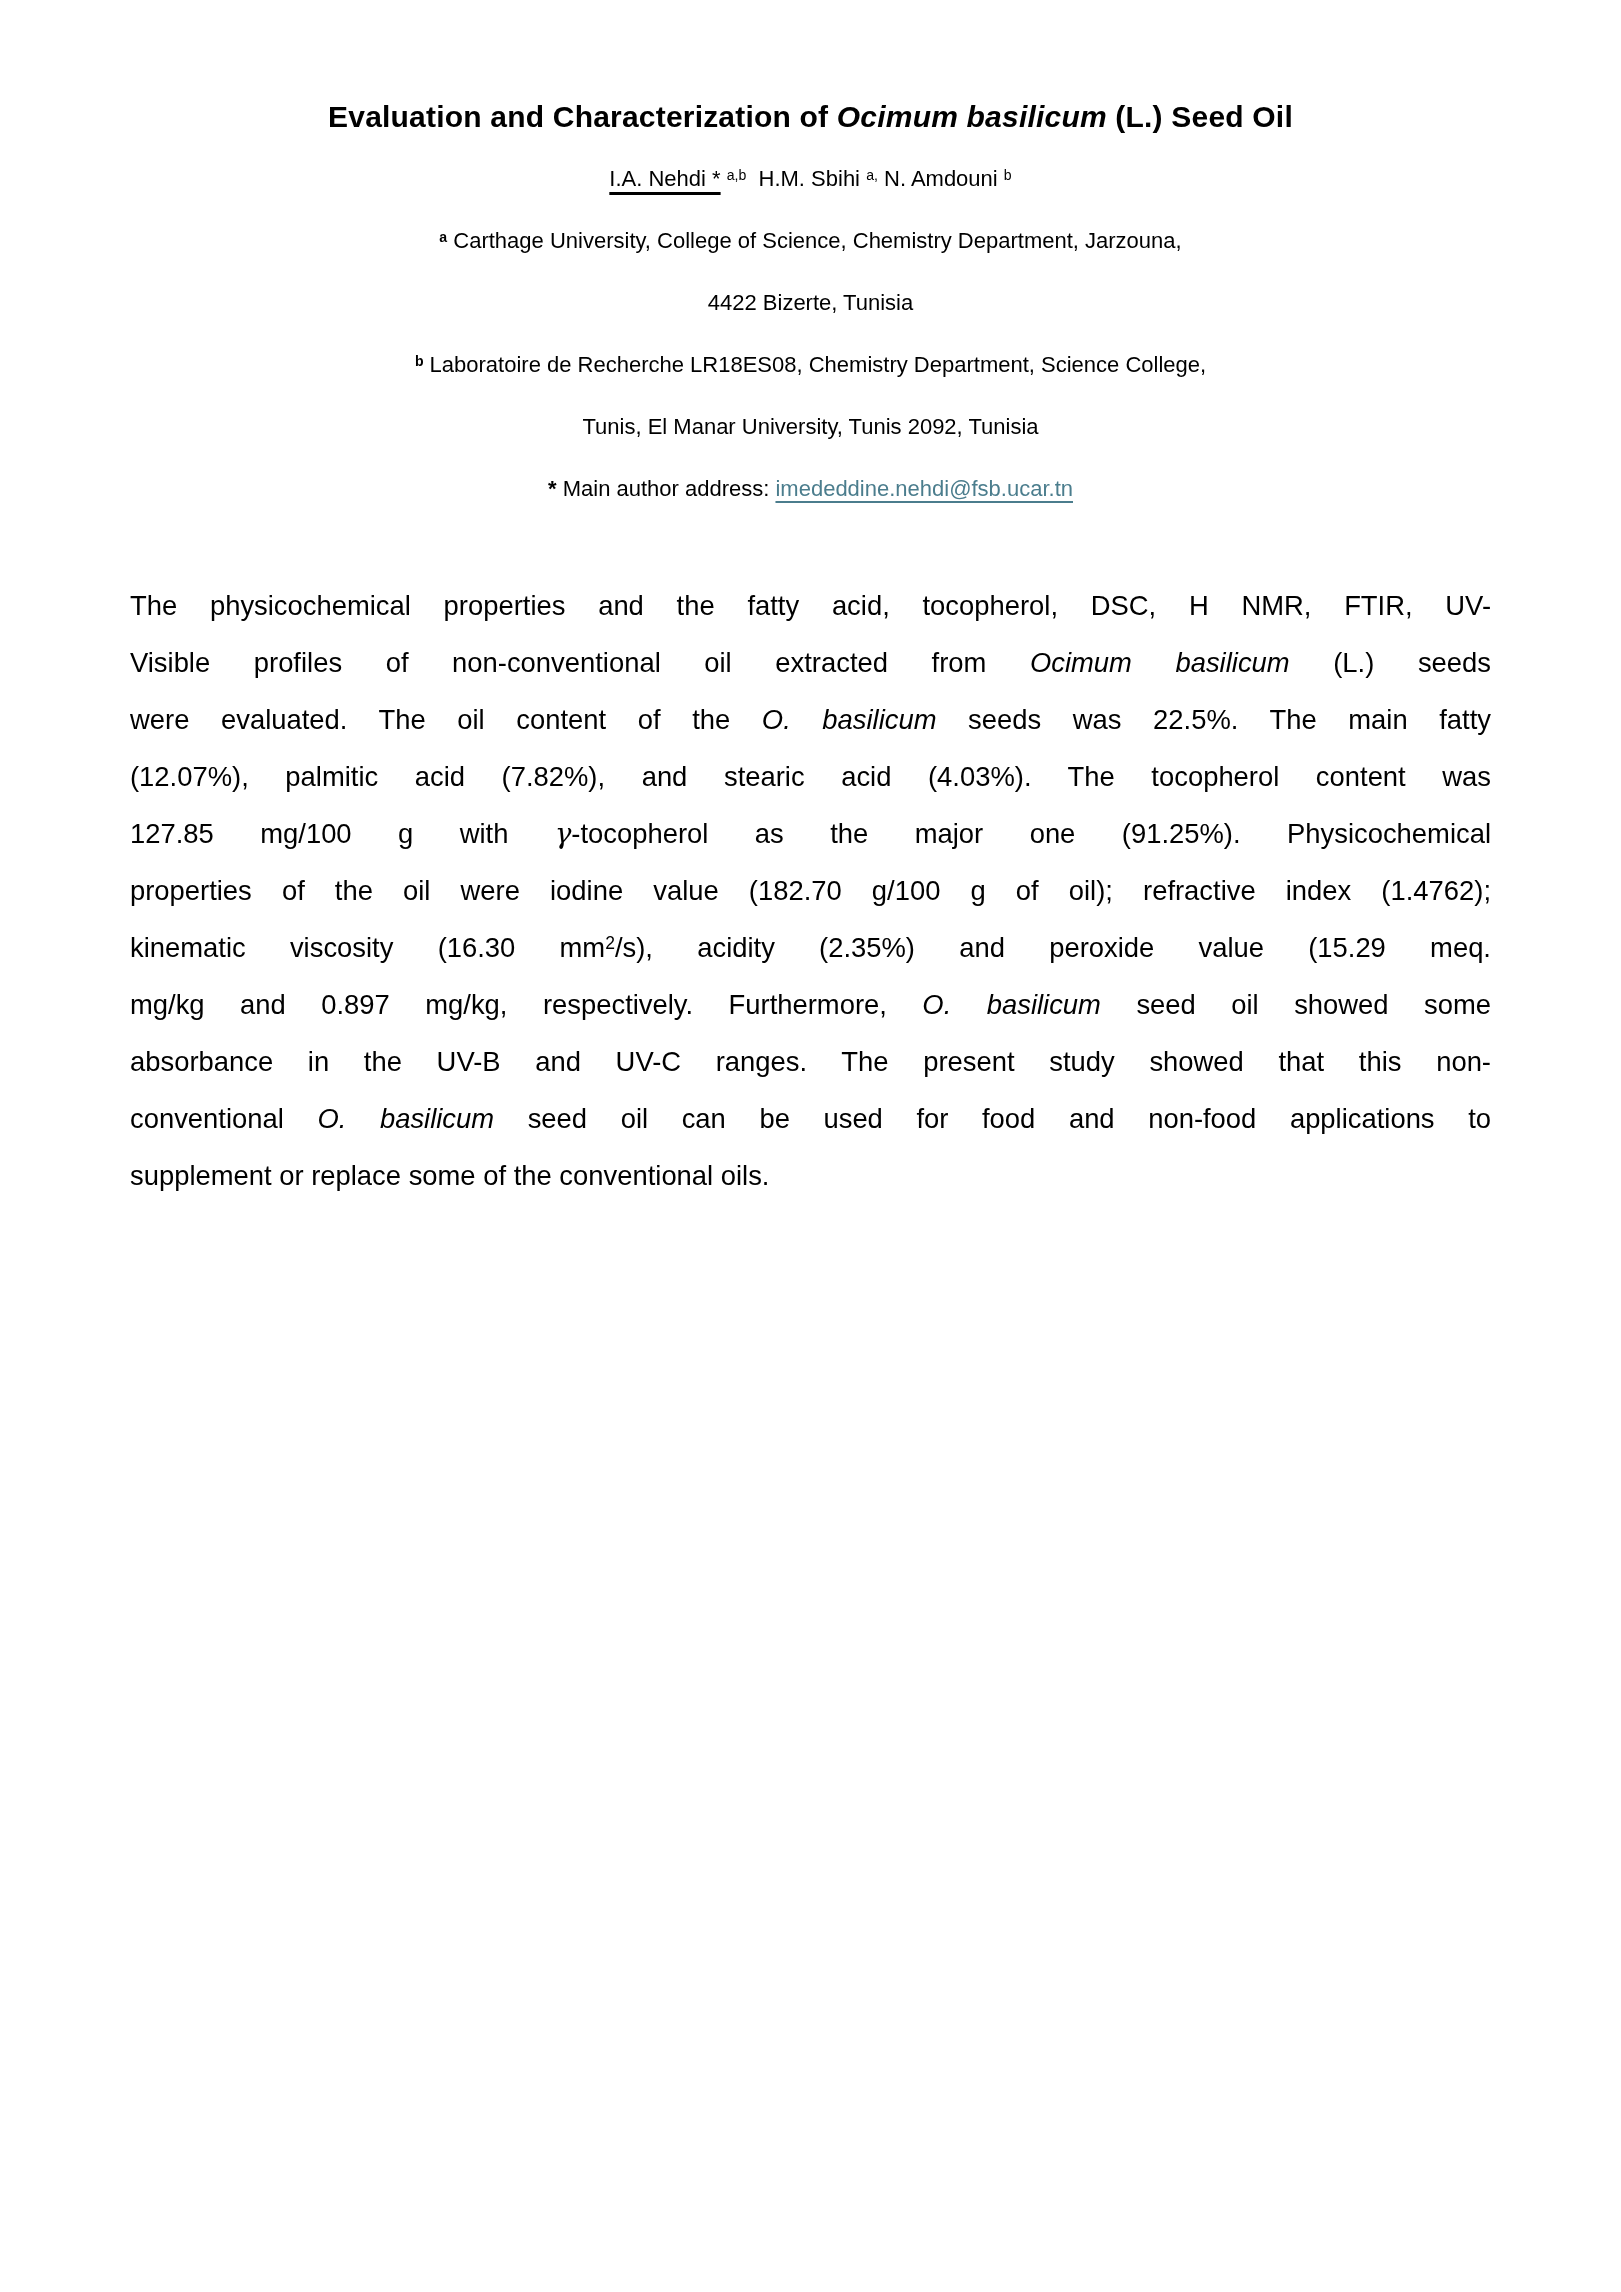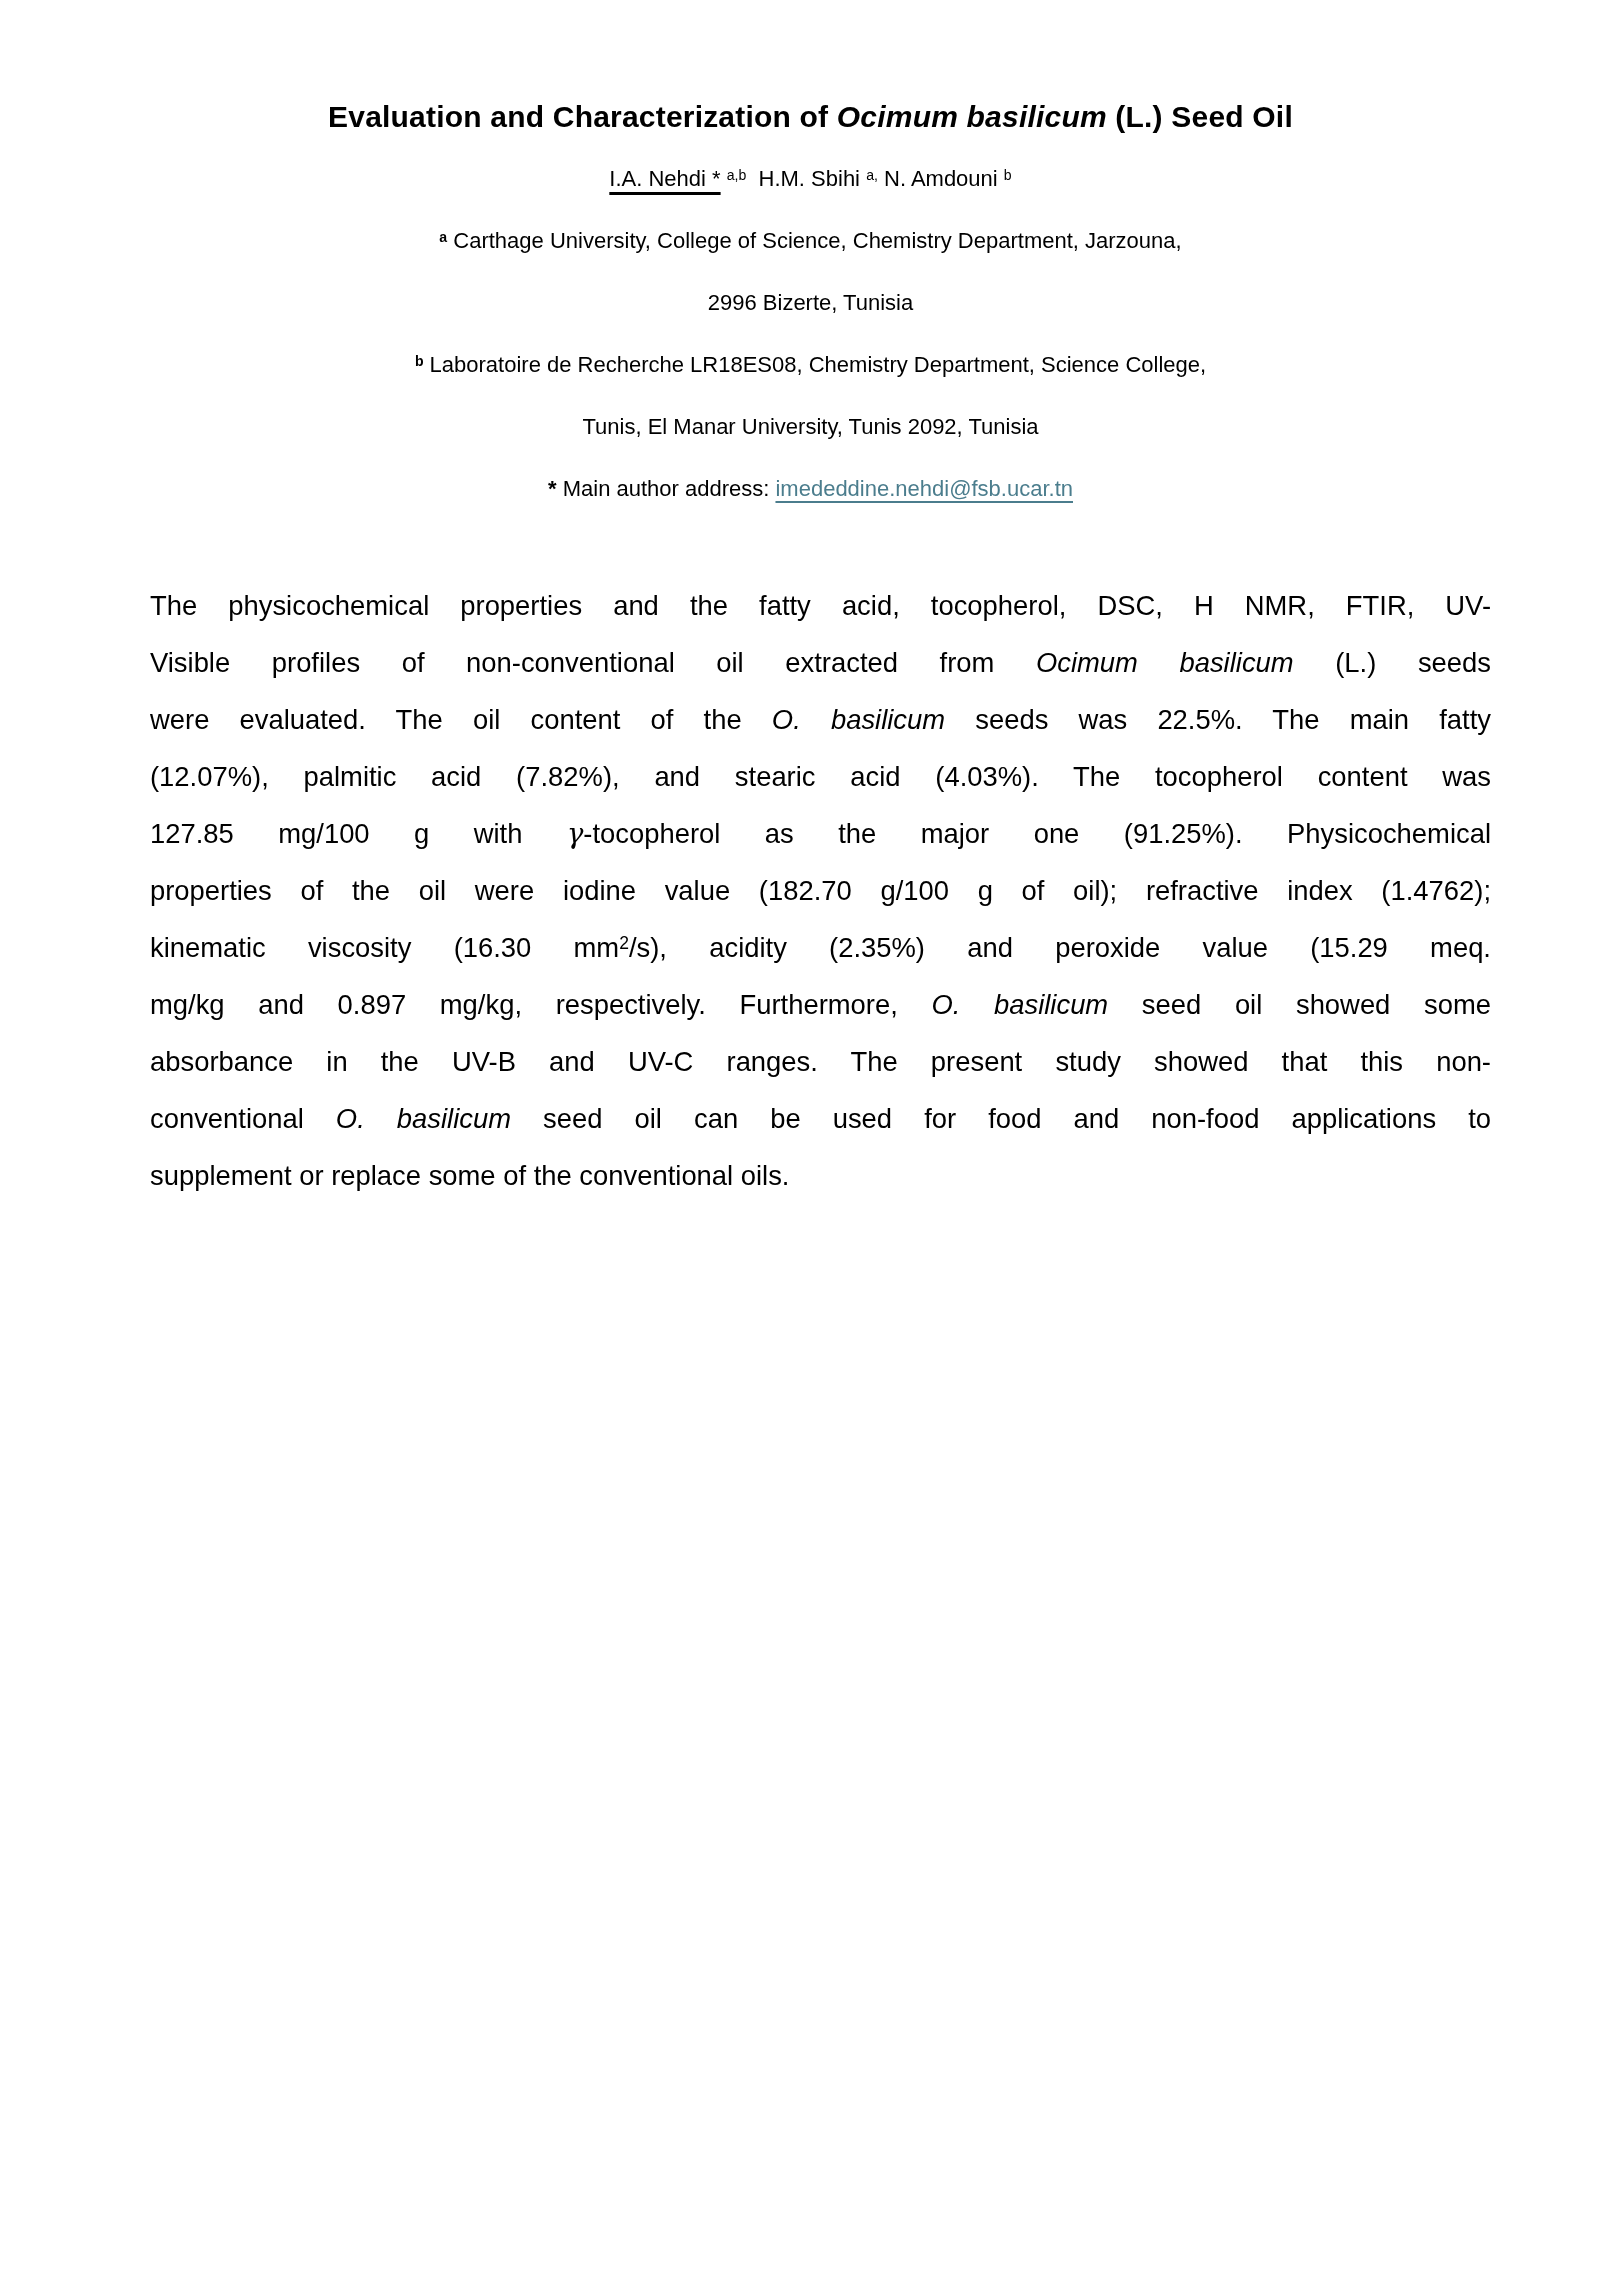--- a/index.html
+++ b/index.html
@@ -9,42 +9,42 @@
     background:var(--bg); color:var(--text);
     font-family:"Liberation Sans", sans-serif; overflow:hidden;
   }
   .content { position:absolute; left:130px; top:0; width:1361px; }
   .title {
     margin:0; padding-top:86px; font-size:30px; line-height:62px;
     text-align:center; font-weight:normal; letter-spacing:0.2px;
   }
   .center-line { font-size:22px; line-height:62px; text-align:center; }
   .abstract { margin-top:57px; font-size:27.4px; }
-  .para-line { line-height:57px; text-align:justify; text-align-last:justify;margin-left:20px; }
+  .para-line { line-height:57px; text-align:justify; text-align-last:justify; }
   .para-line.last { text-align-last:left; }
   .rt-b { font-weight:bold; }
   .rt-i { font-style:italic; }
   .rt-u { text-decoration:underline; text-decoration-thickness:2.5px; text-underline-offset:5.9px; }
   .rt-sup { font-size:64%; position:relative; top:-0.45em; line-height:0; }
   .rt-sub { font-size:64%; position:relative; top:0.18em; line-height:0; }
   .rt-link {
     color:var(--link-color); text-decoration:underline;
     text-decoration-thickness:2px; text-underline-offset:4.9px; cursor:pointer;
   }
   .rt-sym { font-family:"DejaVu Serif", serif; font-style:italic; }
 </style>
 </head>
 <body>
 
 <div class="page">
   <div class="content">
     <h1 class="title"><span class="rt-b">Evaluation and Characterization of </span><span class="rt-b rt-i">Ocimum basilicum</span><span class="rt-b"> (L.) Seed Oil</span></h1>
     <div class="center-line"><span class="rt-u">I.A. Nehdi *</span><span> </span><span class="rt-sup">a,b</span><span>&nbsp; H.M. Sbihi </span><span class="rt-sup">a,</span><span> N. Amdouni </span><span class="rt-sup">b</span></div>
     <div class="center-line"><span class="rt-b rt-sup">a</span><span> Carthage University, College of Science, Chemistry Department, Jarzouna,</span></div>
-    <div class="center-line"><span>2996 Bizerte, Tunisia</span></div>
+    <div class="center-line"><span>4422 Bizerte, Tunisia</span></div>
     <div class="center-line"><span class="rt-b rt-sup">b</span><span> Laboratoire de Recherche LR18ES08, Chemistry Department, Science College,</span></div>
     <div class="center-line"><span>Tunis, El Manar University, Tunis 2092, Tunisia</span></div>
     <div class="center-line"><span class="rt-b">* </span><span>Main author address: </span><a class="rt-link">imededdine.nehdi@fsb.ucar.tn</a></div>
     <div class="abstract">
         <div class="para-line"><span>The physicochemical properties and the fatty acid, tocopherol, DSC, H NMR, FTIR, UV-</span></div>
         <div class="para-line"><span>Visible profiles of non-conventional oil extracted from </span><span class="rt-i">Ocimum basilicum</span><span> (L.) seeds</span></div>
         <div class="para-line"><span>were evaluated. The oil content of the </span><span class="rt-i">O. basilicum</span><span> seeds was 22.5%. The main fatty</span></div>
         <div class="para-line"><span>(12.07%), palmitic acid (7.82%), and stearic acid (4.03%). The tocopherol content was</span></div>
         <div class="para-line"><span>127.85 mg/100 g with </span><span class="rt-sym">γ</span><span>-tocopherol as the major one (91.25%). Physicochemical</span></div>
         <div class="para-line"><span>properties of the oil were iodine value (182.70 g/100 g of oil); refractive index (1.4762);</span></div>

